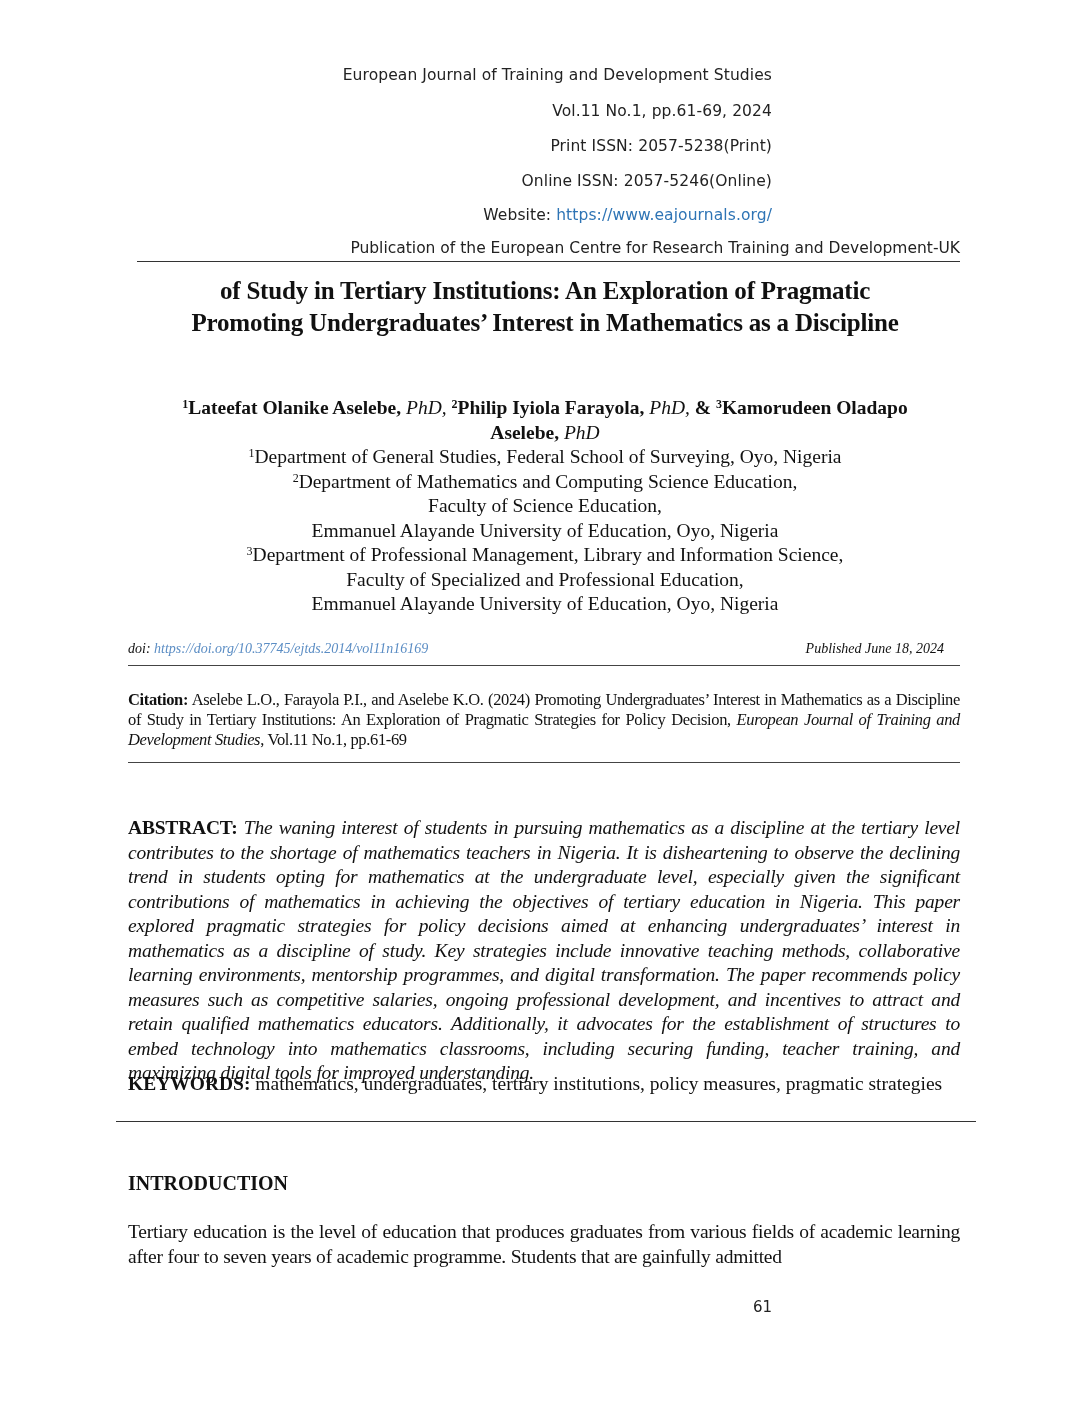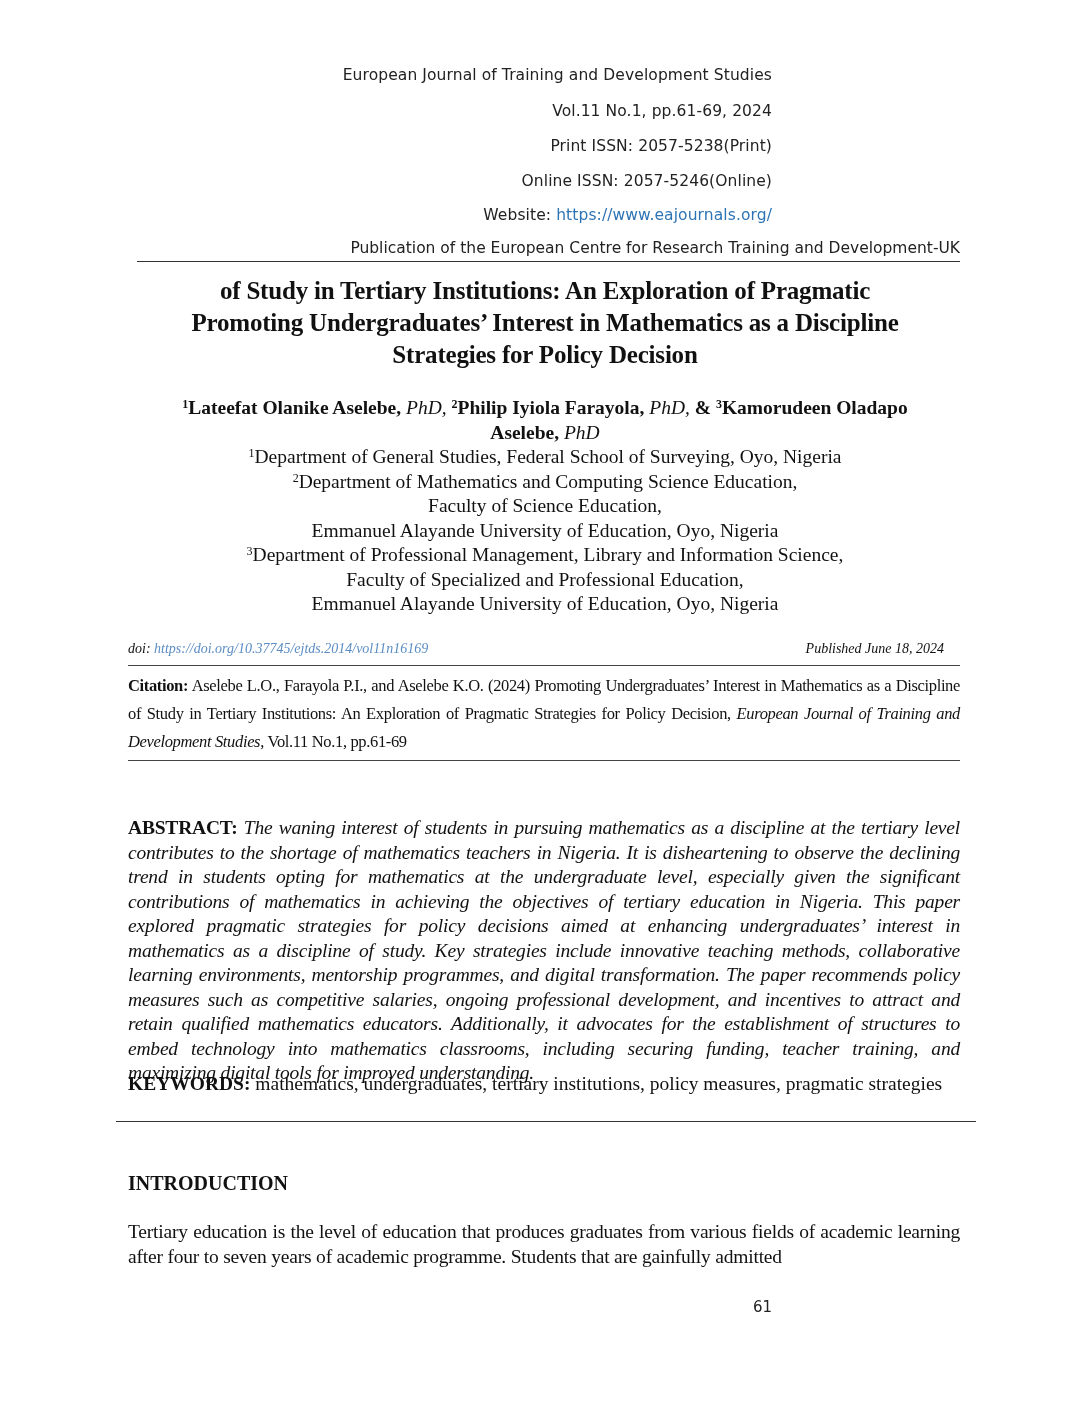--- a/index.html
+++ b/index.html
@@ -23,23 +23,23 @@
   .authors { position: absolute; left: 120px; width: 850px; top: 396px;
              text-align: center; font-size: 19.5px; line-height: 24.5px; color: #111; }
   .authors b { font-weight: bold; }
   .authors sup { font-size: 12px; vertical-align: 6px; line-height: 0; }
 
   .doi-row { position: absolute; left: 128px; width: 832px; top: 641px; height: 24px;
              font-size: 14px; border-bottom: 1.5px solid #444; white-space: nowrap; font-style: italic; }
   .doi-row .link { color: #5b8dc4; }
   .doi-row .pubdate { position: absolute; right: 16px; top: 0; }
 
-  .citation { position: absolute; left: 128px; width: 832px; top: 672px;
-              font-size: 16.5px; line-height: 28px; text-align: justify;
-              letter-spacing: -0.35px; border-bottom: 1.5px solid #444; padding-bottom: 4px; }
+  .citation { position: absolute; left: 128px; width: 832px; top: 690px;
+              font-size: 16.5px; line-height: 20px; text-align: justify;
+              letter-spacing: -0.35px; border-bottom: 1.5px solid #444; padding-bottom: 12px; }
 
   .abstract { position: absolute; left: 128px; width: 832px; top: 776px;
               font-size: 19.5px; line-height: 24.5px; text-align: justify;
               letter-spacing: -0.2px; margin-top: 40px; }
   .abstract i { font-style: italic; }
   .keywords { position: absolute; left: 128px; width: 832px; top: 1072px;
               font-size: 19.5px; line-height: 24.5px; text-align: justify; }
   .kw-rule { position: absolute; left: 116px; width: 860px; top: 1121px; height: 0;
              border-bottom: 1.5px solid #333; }
 
@@ -60,21 +60,20 @@
   <div class="hdr" style="top:137px;">Print ISSN: 2057-5238(Print)</div>
   <div class="hdr" style="top:172px;">Online ISSN: 2057-5246(Online)</div>
   <div class="hdr" style="top:206px;">
     <span>Website: </span><span class="link">https://www.eajournals.org/</span>
   </div>
   <div class="publine">Publication of the European Centre for Research Training and Development-UK</div>
 
   <div class="title serif">
     <div>of Study in Tertiary Institutions: An Exploration of Pragmatic</div>
     <div>Promoting Undergraduates’ Interest in Mathematics as a Discipline</div>
-    <div>Strategies for Policy Decision</div>
   </div>
 
   <div class="authors serif">
     <div>
       <b><sup>1</sup><span>Lateefat Olanike Aselebe,</span></b>
       <i>PhD,</i>
       <b><sup>2</sup><span>Philip Iyiola Farayola,</span></b>
       <i>PhD,</i>
       <b>&amp;</b>
       <b><sup>3</sup><span>Kamorudeen Oladapo</span></b>

